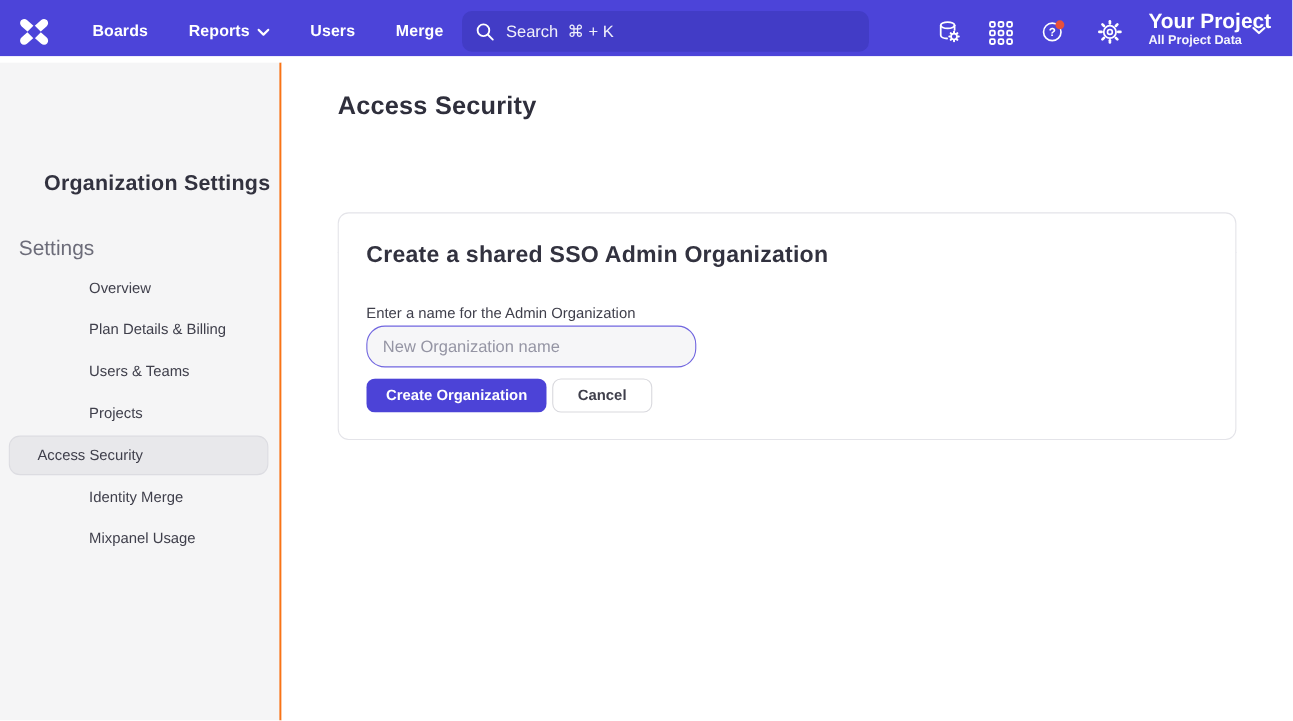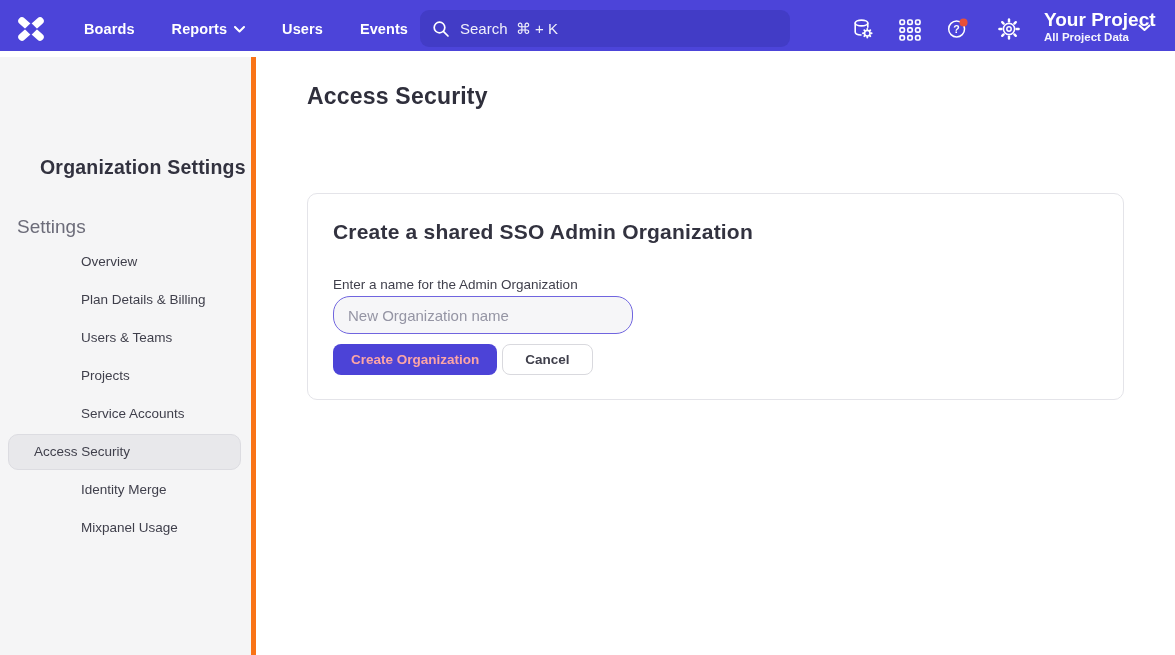--- a/index.html
+++ b/index.html
@@ -40,21 +40,21 @@
   .icon-gear  { left: 997px; }
 
   .project-switcher { position: absolute; left: 1044px; top: 10px; width: 120px; cursor: pointer; }
   .project-name  { color: #ffffff; font-size: 19px; font-weight: 700; line-height: 19px; white-space: nowrap; }
   .project-scope { color: rgba(255,255,255,.94); font-size: 11.5px; font-weight: 700; line-height: 16px; white-space: nowrap; }
   .project-chevron { position: absolute; left: 1138px; top: 24px; cursor: pointer; }
 
   
   .sidebar {
     position: absolute; top: 57px; left: 0; width: 256px; height: 598px;
-    background: #F5F5F6; border-right: 5px solid #f97316;
+    background: #F5F5F6; border-right: 2px solid #f97316;
   }
   .sidebar-title {
     position: absolute; left: 40px; top: 99px;
     font-size: 19.5px; font-weight: 700; color: #32323F; letter-spacing: .2px;
   }
   .sidebar-section {
     position: absolute; left: 17px; top: 159px;
     font-size: 19px; color: #6C6C79;
   }
   .sidebar-items { position: absolute; top: 186px; left: 0; width: 100%; }
@@ -108,21 +108,21 @@
     font-family: "Liberation Sans", sans-serif;
   }
   .org-input::placeholder { color: #9595A4; }
   .btn-row { position: absolute; left: 25px; top: 150px; display: flex; gap: 5px; }
   .btn {
     height: 31px; border-radius: 8px; font-size: 13.5px; font-weight: 700;
     display: inline-flex; align-items: center; justify-content: center;
     cursor: pointer; border: 1px solid transparent;
     font-family: "Liberation Sans", sans-serif;
   }
-  .btn-primary { background: #4C43D7; color: #fca5a5; padding: 0 17px; }
+  .btn-primary { background: #4C43D7; color: #ffffff; padding: 0 17px; }
   .btn-secondary { background: #ffffff; color: #3F3F4B; border-color: #D9D9DE; padding: 0 22px; }
 </style>
 </head>
 <body>
 
 <header class="topnav">
   <svg class="logo" viewBox="0 0 28 28">
     <path d="M5 6 L23 22" stroke="#ffffff" stroke-width="7.5" stroke-linecap="round"></path>
     <path d="M23 6 L5 22" stroke="#ffffff" stroke-width="7.5" stroke-linecap="round"></path>
     <rect x="9.5" y="9.5" width="9" height="9" fill="#4C44D9" transform="rotate(45 14 14)"></rect>
@@ -135,21 +135,21 @@
     <span class="nav-link">
       <span>Reports</span>
       <svg width="11" height="7" viewBox="0 0 11 7">
         <polyline points="1,1 5.5,5.5 10,1" fill="none" stroke="#ffffff" stroke-width="2" stroke-linecap="round" stroke-linejoin="round"></polyline>
       </svg>
     </span>
     <span class="nav-link">
       <span>Users</span>
     </span>
     <span class="nav-link">
-      <span>Events</span>
+      <span>Merge</span>
     </span>
   </nav>
 
   <div class="searchbox">
     <svg width="18" height="18" viewBox="0 0 18 18">
       <circle cx="7.5" cy="7.5" r="5.3" fill="none" stroke="#ffffff" stroke-width="1.7"></circle>
       <line x1="11.6" y1="11.6" x2="16" y2="16" stroke="#ffffff" stroke-width="1.7" stroke-linecap="round"></line>
     </svg>
     <span class="search-text">
       <span>Search</span>&nbsp;&nbsp;<span>⌘ + K</span>
@@ -218,21 +218,20 @@
 </header>
 
 <aside class="sidebar">
   <div class="sidebar-title">Organization Settings</div>
   <div class="sidebar-section">Settings</div>
   <div class="sidebar-items">
     <div class="side-item">Overview</div>
     <div class="side-item">Plan Details &amp; Billing</div>
     <div class="side-item">Users &amp; Teams</div>
     <div class="side-item">Projects</div>
-    <div class="side-item">Service Accounts</div>
     <div class="side-item active">Access Security</div>
     <div class="side-item">Identity Merge</div>
     <div class="side-item">Mixpanel Usage</div>
   </div>
 </aside>
 
 <main class="main">
   <h1 class="page-title">Access Security</h1>
 
   <div class="tabs">

